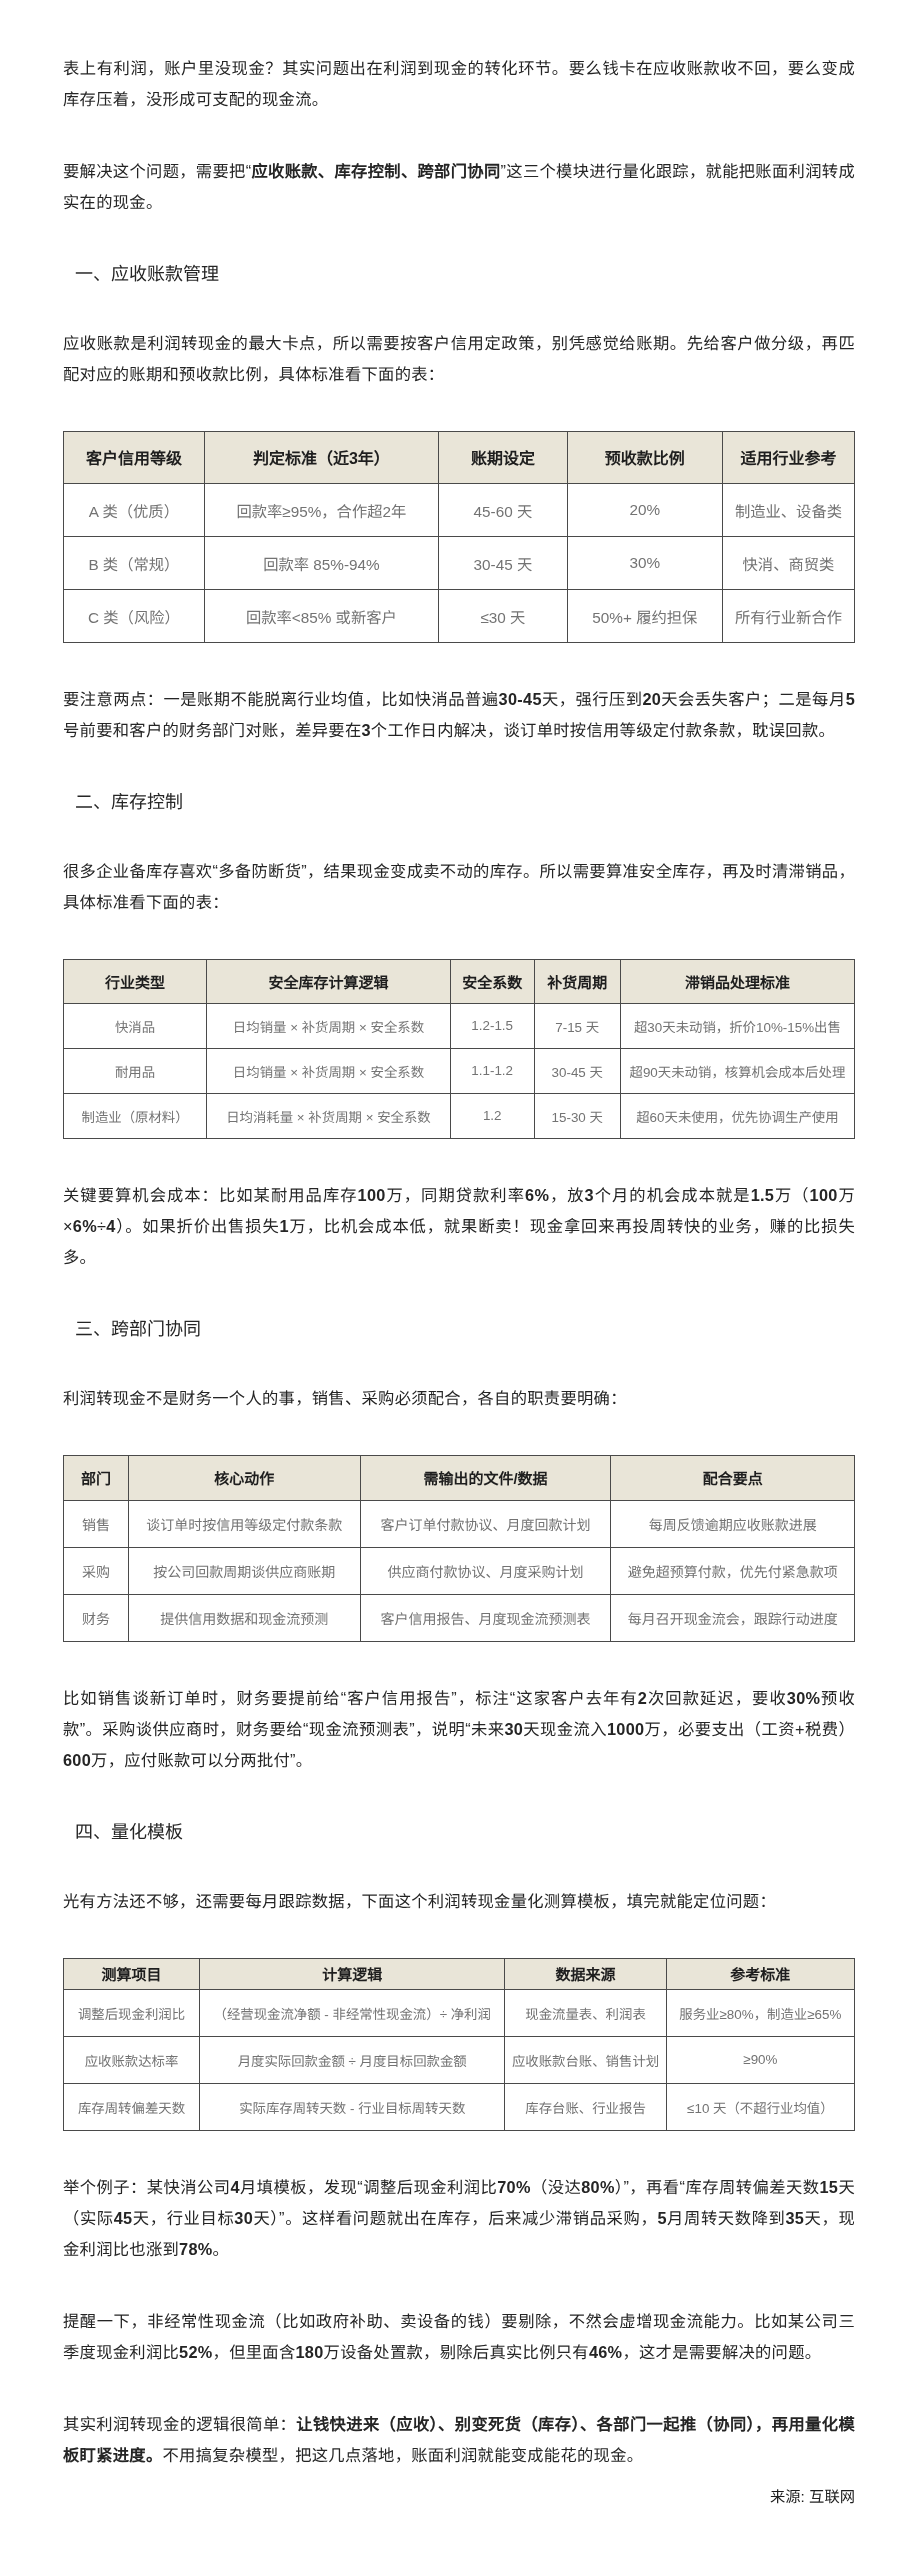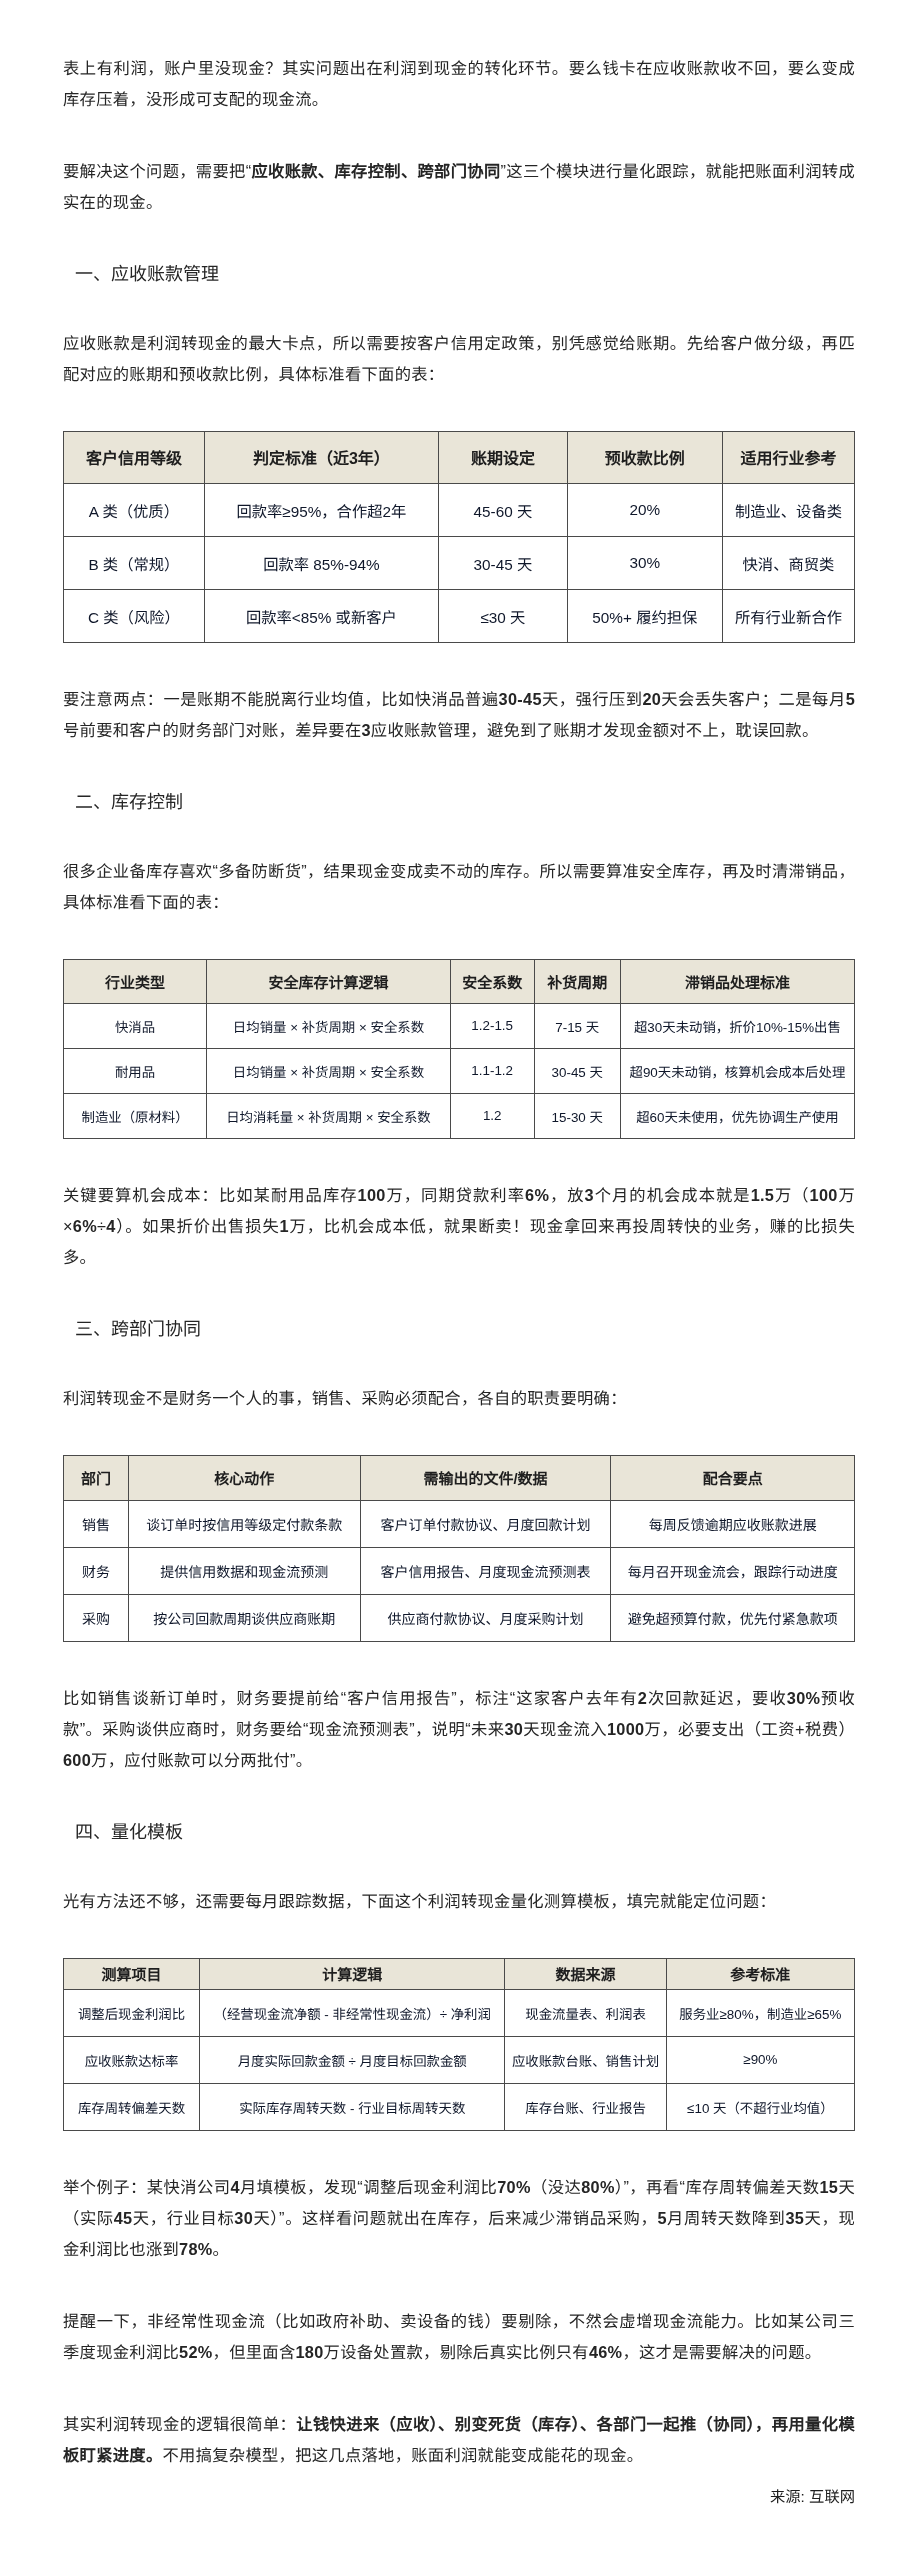--- a/index.html
+++ b/index.html
@@ -45,21 +45,21 @@
     padding:1.9px 3.8px;
     box-sizing:border-box;
     color:#1e1e1e;
   }
   table.tbl td{
     border:1px solid var(--table-border);
     text-align:center;
     vertical-align:middle;
     padding:1.9px 3.8px;
     box-sizing:border-box;
-    color:#0f172a;
+    color:#737373;
   }
   
   .tbl-credit th{height:52px;font-size:16px;margin-top:25px;}
   .tbl-credit td{height:53px;font-size:15.3px;}
   .tbl-inventory th{height:44px;font-size:15px;}
   .tbl-inventory td{height:45px;font-size:13.4px;}
   .tbl-collab th{height:45px;font-size:15px;}
   .tbl-collab td{height:47px;font-size:14px;}
   .tbl-template th{height:31px;font-size:15px;}
   .tbl-template td{height:47px;font-size:13.4px;}
@@ -119,21 +119,21 @@
         <tr>
           <td>C 类（风险）</td>
           <td>回款率&lt;85% 或新客户</td>
           <td>≤30 天</td>
           <td>50%+ 履约担保</td>
           <td>所有行业新合作</td>
         </tr>
       </tbody>
     </table>
 
-  <p class="para"><span>要注意两点：一是账期不能脱离行业均值，比如快消品普遍</span><strong>30-45</strong><span>天，强行压到</span><strong>20</strong><span>天会丢失客户；二是每月</span><strong>5</strong><span>号前要和客户的财务部门对账，差异要在</span><strong>3</strong><span>应收账款管理，避免到了账期才发现金额对不上，耽误回款。</span></p>
+  <p class="para"><span>要注意两点：一是账期不能脱离行业均值，比如快消品普遍</span><strong>30-45</strong><span>天，强行压到</span><strong>20</strong><span>天会丢失客户；二是每月</span><strong>5</strong><span>号前要和客户的财务部门对账，差异要在</span><strong>3</strong><span>个工作日内解决，谈订单时按信用等级定付款条款，耽误回款。</span></p>
 
   <h2 class="heading">二、库存控制</h2>
 
   <p class="para"><span>很多企业备库存喜欢“多备防断货”，结果现金变成卖不动的库存。所以需要算准安全库存，再及时清滞销品，具体标准看下面的表：</span></p>
 
   <table class="tbl tbl-inventory">
     <colgroup>
       <col style="width:18.1%">
         <col style="width:30.8%">
         <col style="width:10.6%">
@@ -196,31 +196,31 @@
         </tr>
       </thead>
       <tbody>
         <tr>
           <td>销售</td>
           <td>谈订单时按信用等级定付款条款</td>
           <td>客户订单付款协议、月度回款计划</td>
           <td>每周反馈逾期应收账款进展</td>
         </tr>
         <tr>
+          <td>采购</td>
+          <td>按公司回款周期谈供应商账期</td>
+          <td>供应商付款协议、月度采购计划</td>
+          <td>避免超预算付款，优先付紧急款项</td>
+        </tr>
+        <tr>
           <td>财务</td>
           <td>提供信用数据和现金流预测</td>
           <td>客户信用报告、月度现金流预测表</td>
           <td>每月召开现金流会，跟踪行动进度</td>
         </tr>
-        <tr>
-          <td>采购</td>
-          <td>按公司回款周期谈供应商账期</td>
-          <td>供应商付款协议、月度采购计划</td>
-          <td>避免超预算付款，优先付紧急款项</td>
-        </tr>
       </tbody>
     </table>
 
   <p class="para"><span>比如销售谈新订单时，财务要提前给“客户信用报告”，标注“这家客户去年有</span><strong>2</strong><span>次回款延迟，要收</span><strong>30%</strong><span>预收款”。采购谈供应商时，财务要给“现金流预测表”，说明“未来</span><strong>30</strong><span>天现金流入</span><strong>1000</strong><span>万，必要支出（工资+税费）</span><strong>600</strong><span>万，应付账款可以分两批付”。</span></p>
 
   <h2 class="heading">四、量化模板</h2>
 
   <p class="para"><span>光有方法还不够，还需要每月跟踪数据，下面这个利润转现金量化测算模板，填完就能定位问题：</span></p>
 
   <table class="tbl tbl-template">

